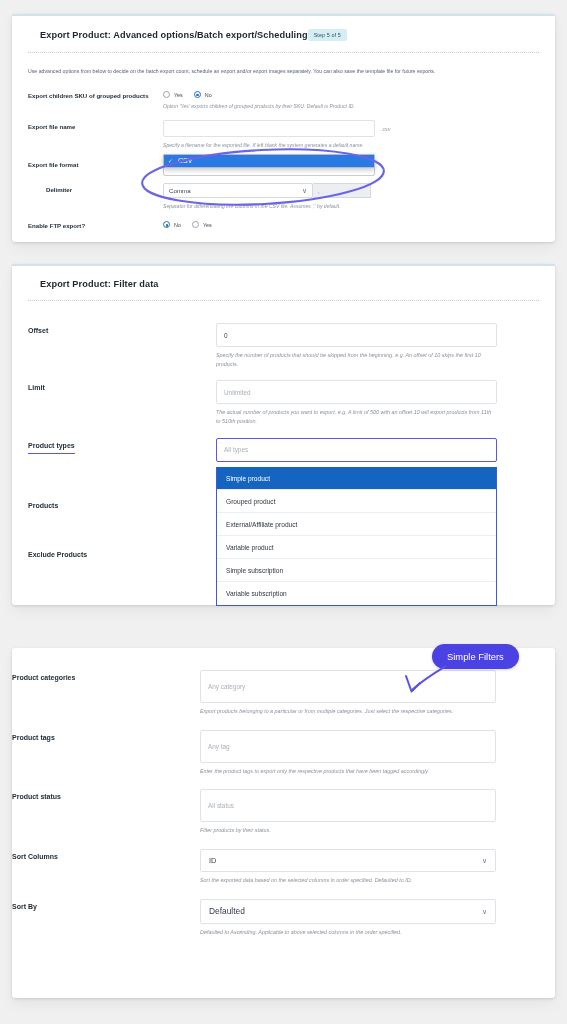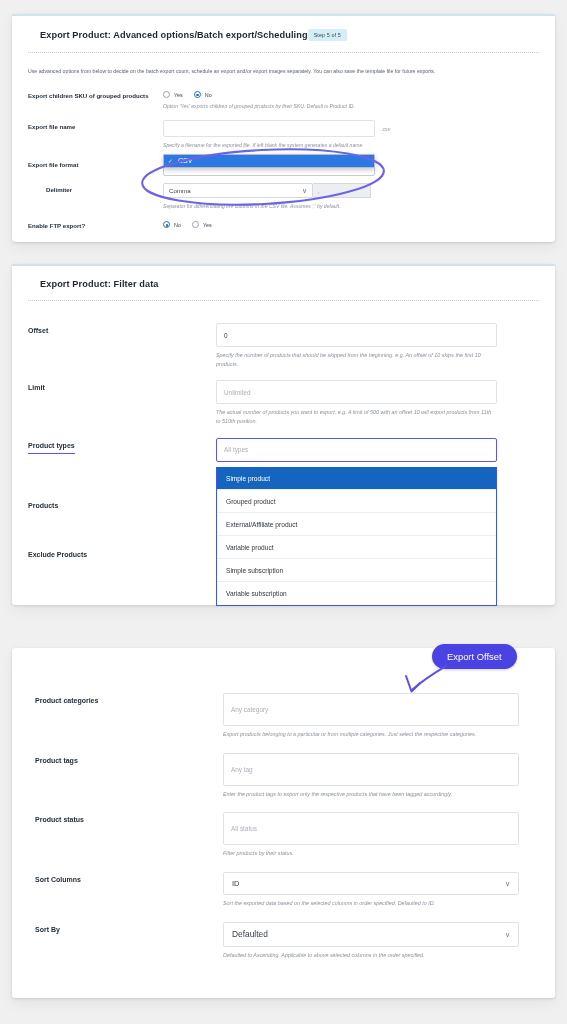--- a/index.html
+++ b/index.html
@@ -329,21 +329,21 @@
       <div class="pt-opt sel">Simple product</div>
       <div class="pt-opt">Grouped product</div>
       <div class="pt-opt">External/Affiliate product</div>
       <div class="pt-opt">Variable product</div>
       <div class="pt-opt">Simple subscription</div>
       <div class="pt-opt">Variable subscription</div>
     </div>
   </div>
 
   <div class="panel" style="top:648px; height:350px;">
-    <div class="panel-body" style="padding:22px 16px 18px 23px;margin-top:23px;">
+    <div class="panel-body" style="padding:22px 16px 18px 0;">
 
       <div class="row" style="margin-bottom:14px;">
         <div class="row-label" style="width:188px; flex:0 0 188px; font-size:7px;">Product categories</div>
         <div class="row-field">
           <div class="input tall placeholder" style="width:296px; height:33px;">Any category</div>
           <div class="hint" style="font-size:5.4px; width:296px;">Export products belonging to a particular or from multiple categories. Just select the respective categories.</div>
         </div>
       </div>
 
       <div class="row" style="margin-bottom:14px;">
@@ -379,20 +379,20 @@
           <div class="select" style="width:296px; height:25px; font-size:8.4px;">
             <span>Defaulted</span>
             <span class="chev">∨</span>
           </div>
           <div class="hint" style="font-size:5.4px; width:296px;">Defaulted to Ascending. Applicable to above selected columns in the order specified.</div>
         </div>
       </div>
     </div>
   </div>
 
-  <div class="ef-badge" style="left:432px; top:644px;">Export Offset</div>
+  <div class="ef-badge" style="left:432px; top:644px;">Simple Filters</div>
 
   <svg class="ef-arrow" style="left:392px; top:662px;" width="60" height="36" viewBox="0 0 60 36">
     <path d="M54 4 C 44 10, 32 17, 20 28" fill="none" stroke="#5a52e6" stroke-width="2" stroke-linecap="round"></path>
     <path d="M14 14 L 19.5 29.5 L 28 21" fill="none" stroke="#5a52e6" stroke-width="2" stroke-linecap="round" stroke-linejoin="round"></path>
   </svg>
 
 </div>
 
 </body></html>

